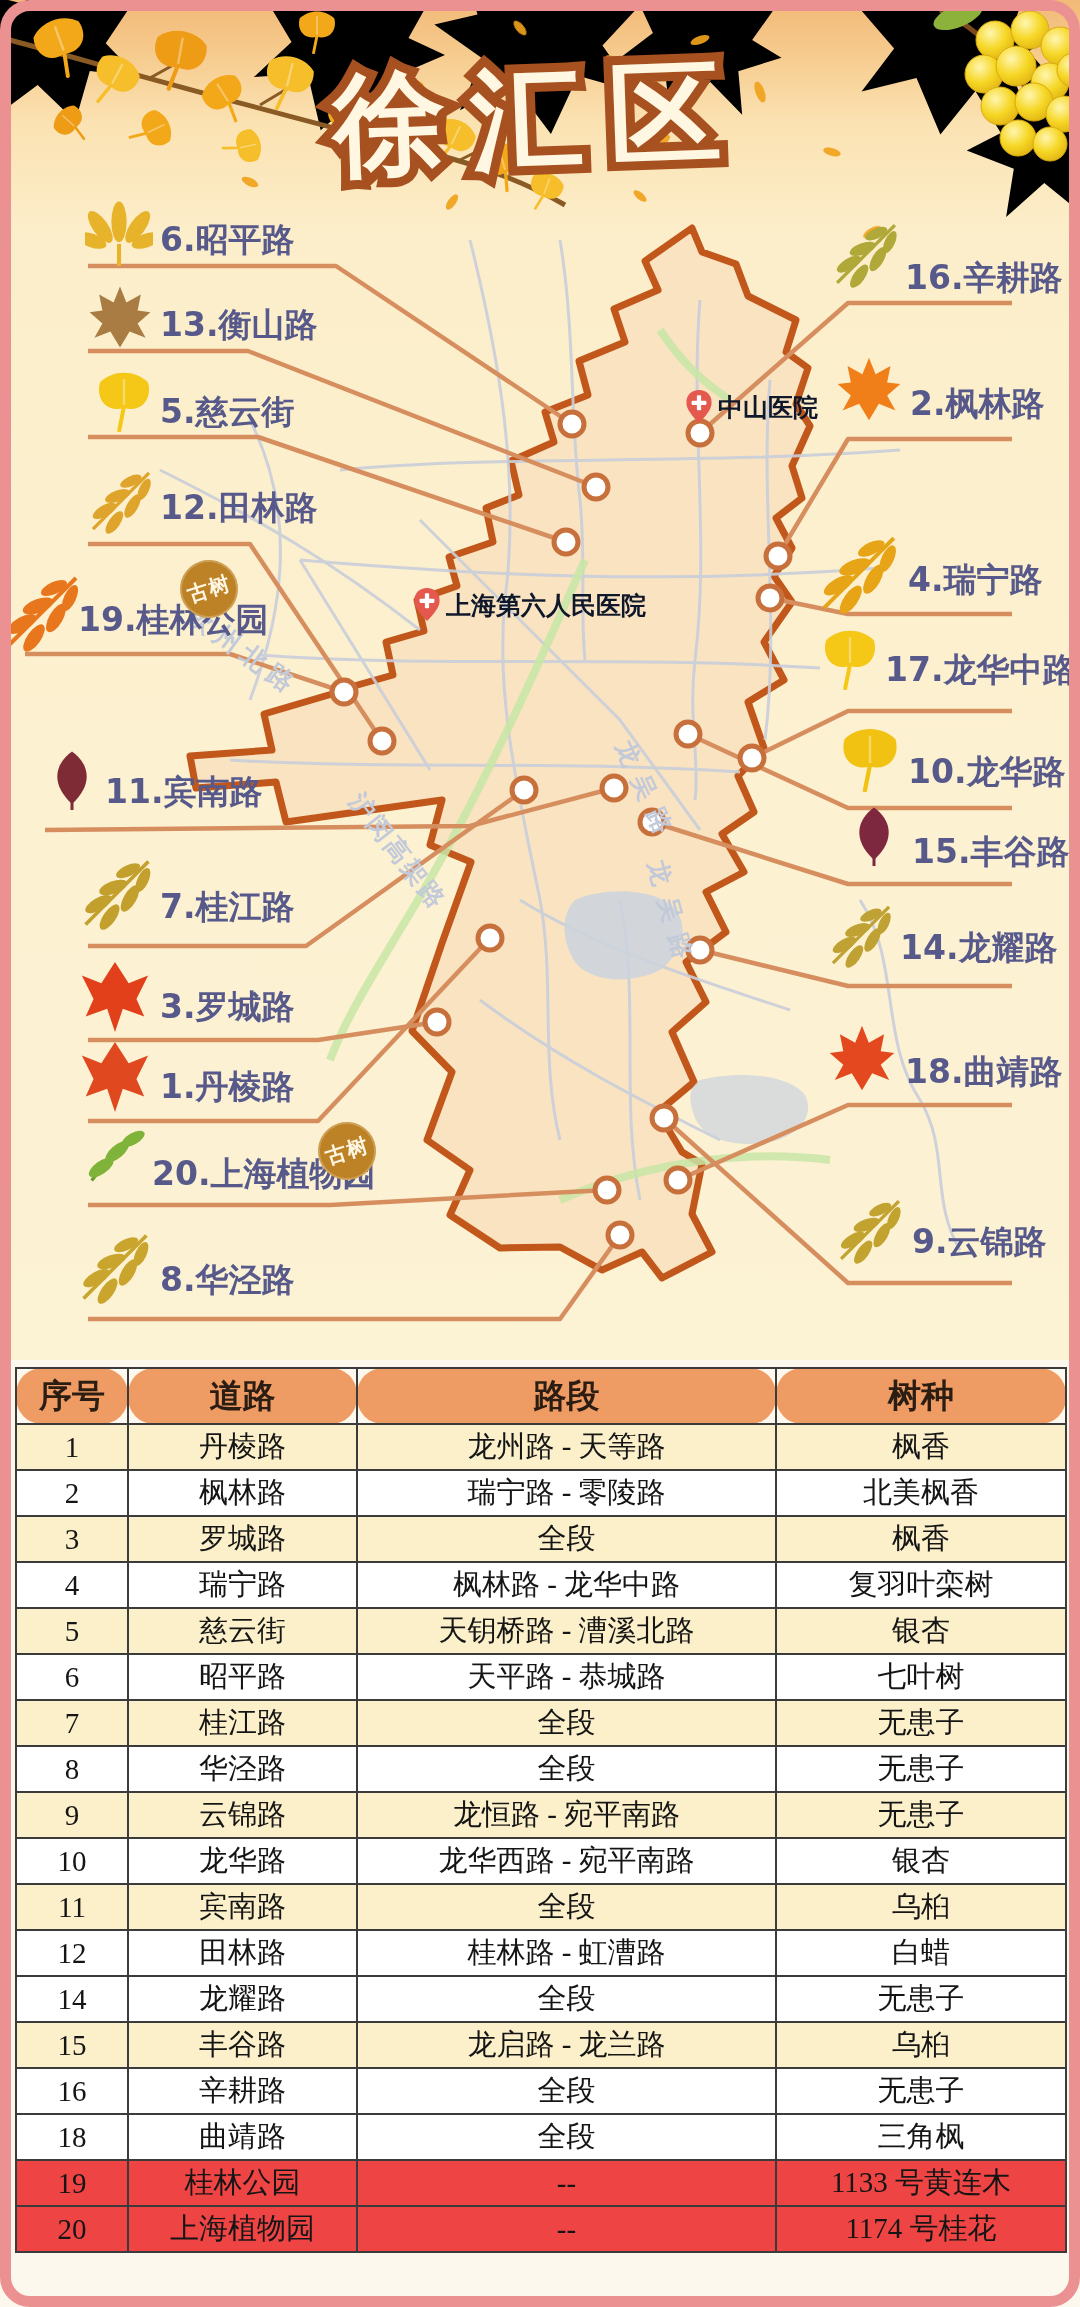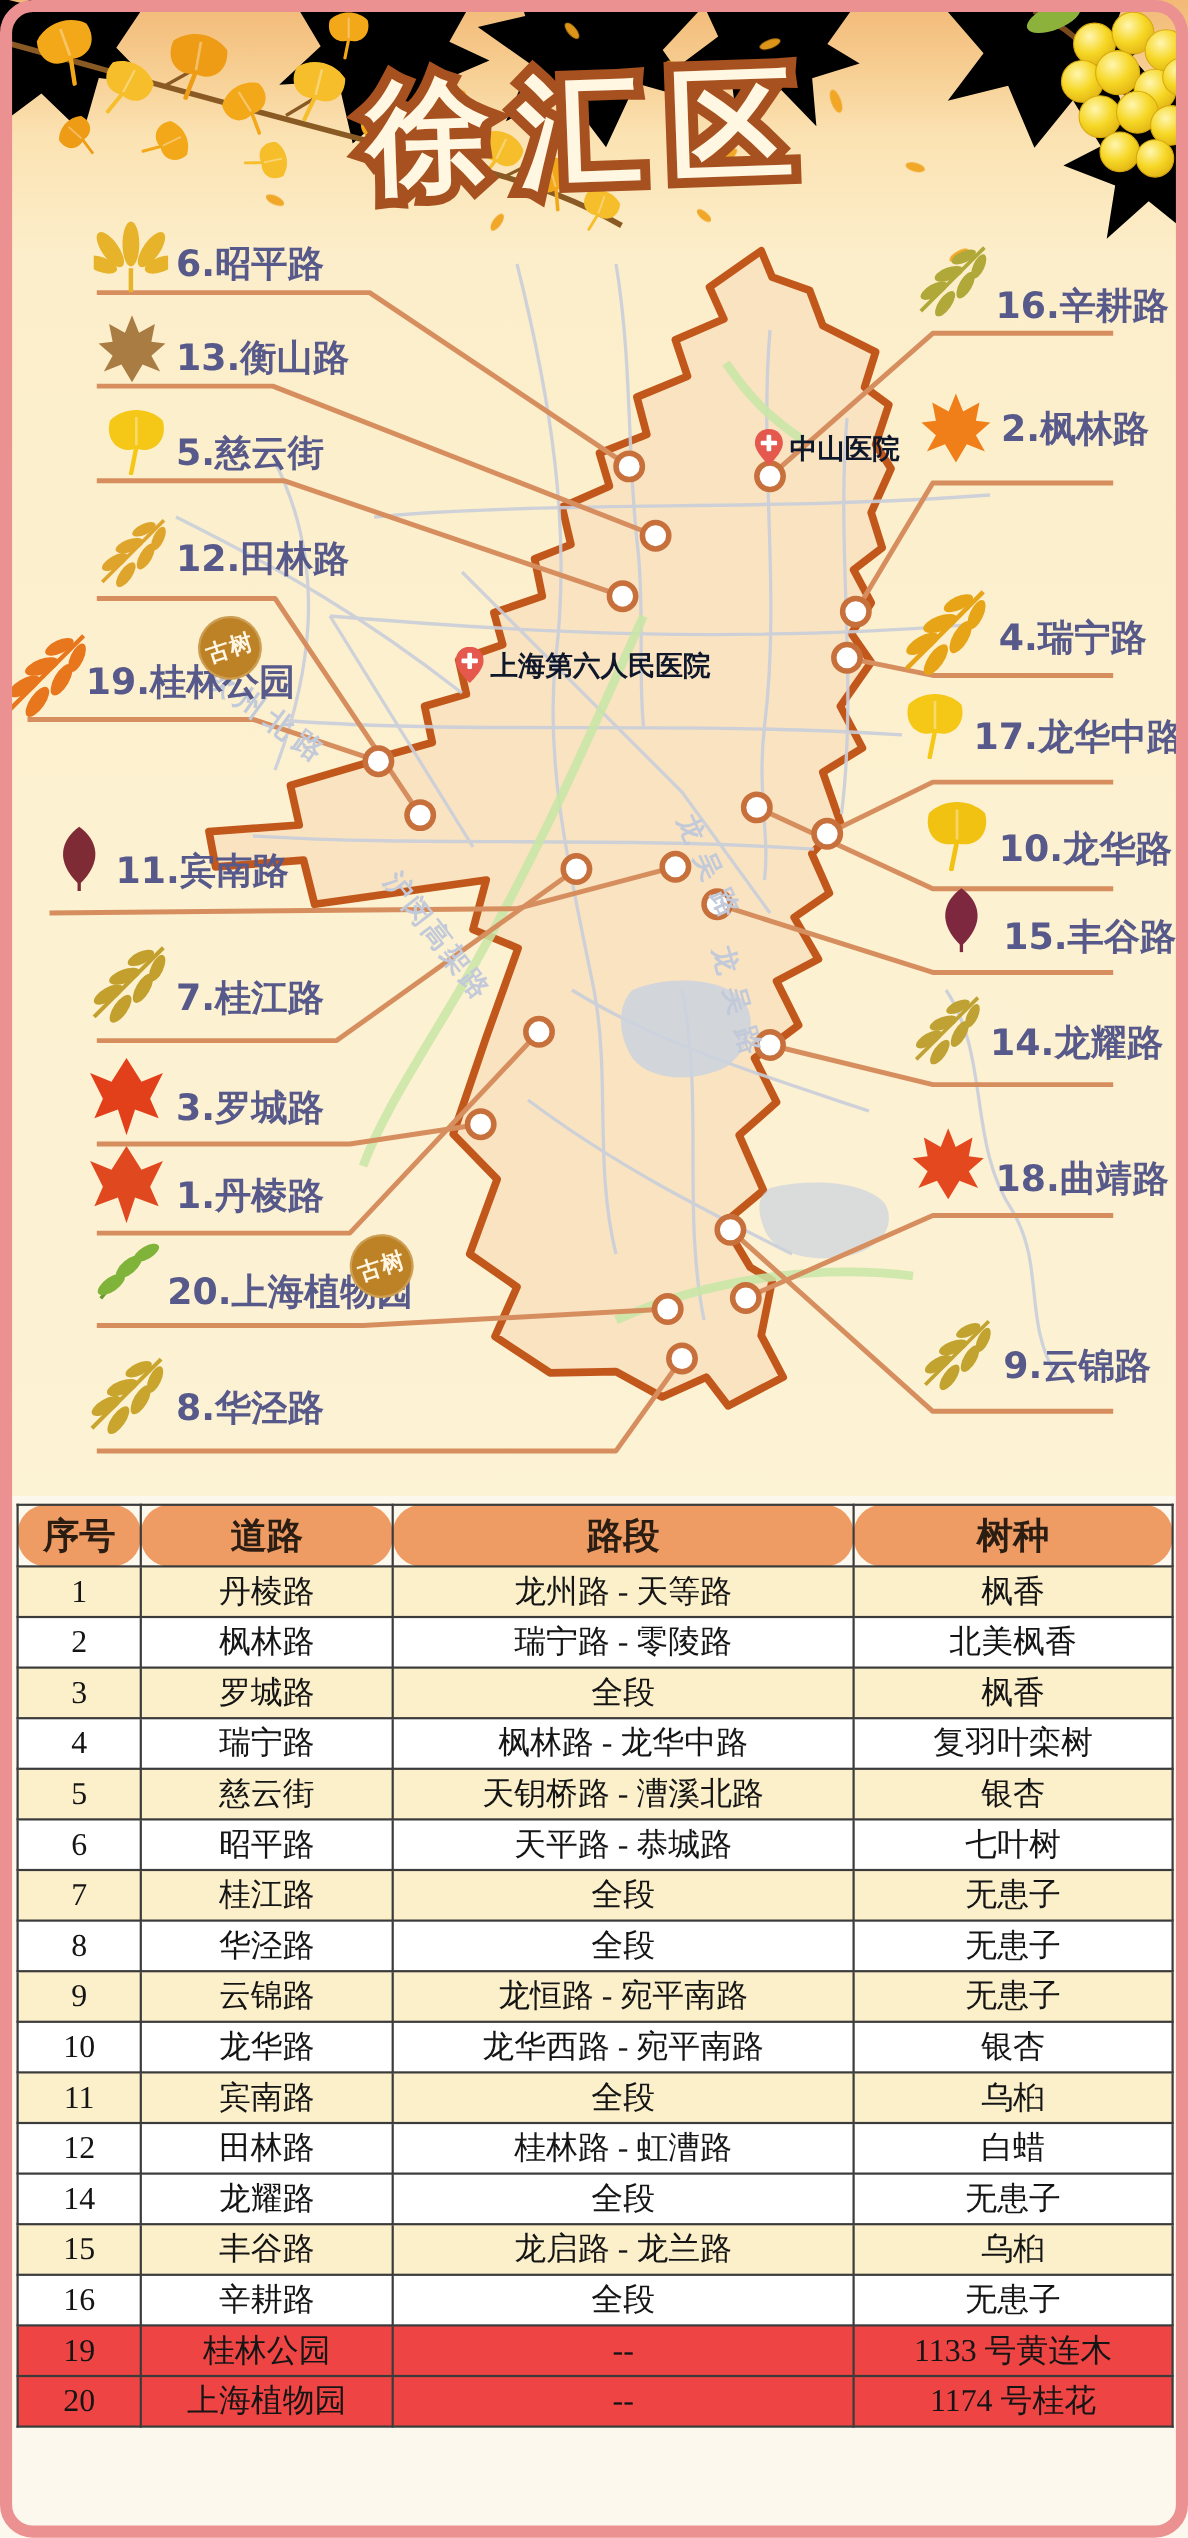--- a/index.html
+++ b/index.html
@@ -318,21 +318,21 @@
         <use href="#leaf-compound" fill="currentColor"></use>
       </svg></span>
     <div class="map-label-text" style="left: 160px; top: 1258px;">8.华泾路</div>
     <span class="leaf-icon" style="left: 832px; top: 220px; width: 68px; height: 68px; color: rgb(176, 168, 56);"><svg viewBox="0 0 40 40">
         <use href="#leaf-compound" fill="currentColor"></use>
       </svg></span>
     <div class="map-label-text" style="left: 905px; top: 256px; text-align: center;">16.辛耕路</div>
     <span class="leaf-icon" style="left: 836px; top: 356px; width: 66px; height: 66px; color: rgb(240, 127, 25);"><svg viewBox="0 0 40 40">
         <use href="#leaf-maple5" fill="currentColor"></use>
       </svg></span>
-    <div class="map-label-text" style="left: 910px; top: 368px;">2.枫林路</div>
+    <div class="map-label-text" style="left: 910px; top: 382px;">2.枫林路</div>
     <span class="leaf-icon" style="left: 818px; top: 532px; width: 82px; height: 82px; color: rgb(231, 164, 23);"><svg viewBox="0 0 40 40">
         <use href="#leaf-compound" fill="currentColor"></use>
       </svg></span>
     <div class="map-label-text" style="left: 908px; top: 558px;">4.瑞宁路</div>
     <span class="leaf-icon" style="left: 818px; top: 626px; width: 64px; height: 64px; color: rgb(245, 199, 23);"><svg viewBox="0 0 40 40">
         <use href="#leaf-ginkgo" fill="currentColor"></use>
       </svg></span>
     <div class="map-label-text" style="left: 885px; top: 648px;">17.龙华中路</div>
     <span class="leaf-icon" style="left: 836px; top: 724px; width: 68px; height: 68px; color: rgb(242, 194, 18);"><svg viewBox="0 0 40 40">
         <use href="#leaf-ginkgo" fill="currentColor"></use>
@@ -455,20 +455,26 @@
         <td>丰谷路</td>
         <td>龙启路 - 龙兰路</td>
         <td>乌桕</td>
       </tr>
       <tr>
         <td>16</td>
         <td>辛耕路</td>
         <td>全段</td>
         <td>无患子</td>
       </tr>
+      <tr>
+        <td>18</td>
+        <td>曲靖路</td>
+        <td>全段</td>
+        <td>三角枫</td>
+      </tr>
       <tr class="peach">
         <td>19</td>
         <td>桂林公园</td>
         <td>--</td>
         <td>1133 号黄连木</td>
       </tr>
       <tr class="peach">
         <td>20</td>
         <td>上海植物园</td>
         <td>--</td>

